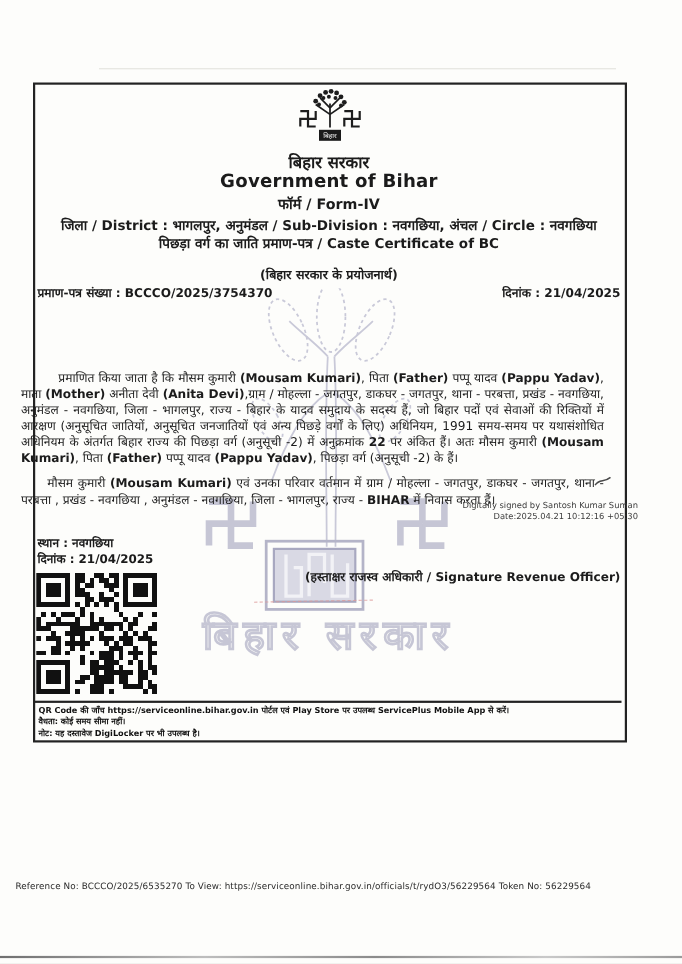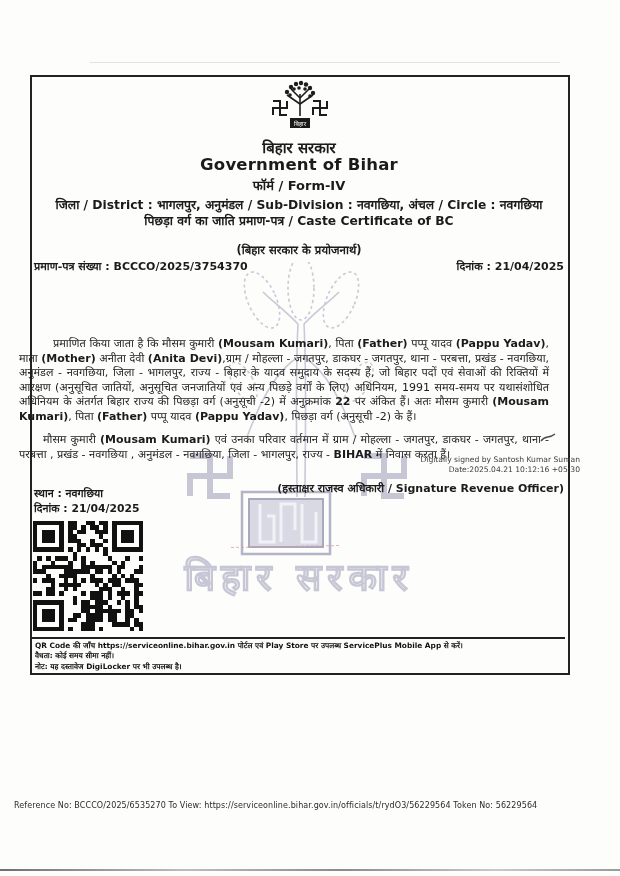--- a/index.html
+++ b/index.html
@@ -21,21 +21,21 @@
   .metaR{right:56px;top:258px;font-size:11px;font-weight:bold;text-align:right;}
   .para{left:19px;width:530px;font-size:11px;line-height:14.6px;text-align:justify;
         font-weight:500;z-index:3;margin-top:40px;}
   .para b{font-weight:700;}
   .p1{top:297px;text-indent:34px;}
   .p2{top:393px;text-indent:24px;}
   .digsig{right:40px;top:455px;width:240px;text-align:right;font-size:7.6px;line-height:9.5px;
         color:#3c3c3c;font-weight:500;z-index:3;}
   .place{left:34px;top:485px;font-size:10.8px;font-weight:bold;z-index:3;text-align:center;}
   .pdate{left:34px;top:500px;font-size:10.8px;font-weight:bold;z-index:3;}
-  .officer{right:56px;top:480px;font-size:11px;font-weight:bold;text-align:right;z-index:3;}
+  .officer{right:56px;top:516px;font-size:11px;font-weight:bold;text-align:right;z-index:3;}
   .qr{left:33px;top:521px;width:110px;height:110px;z-index:3;}
   .notes{left:31px;top:637px;width:534px;height:33px;border-top:2px solid #222;z-index:3;}
   .notes div{margin:1.5px 0 0 4px;font-size:7.4px;font-weight:bold;line-height:9.4px;color:#111;}
   .ref{left:14px;top:801px;font-size:8px;color:#2a2a2a;letter-spacing:.1px;}
   
   .wm{z-index:1;pointer-events:none;}
   .wm-text{left:30px;width:538px;top:550px;text-align:center;font-size:37px;font-weight:bold;
         letter-spacing:6px;color:transparent;-webkit-text-stroke:1.2px #c6c6d5;z-index:1;}
   .redline{left:231px;top:546px;width:108px;border-top:1.5px dashed #dd9a9a;opacity:.75;
         transform:rotate(-1deg);z-index:2;}

